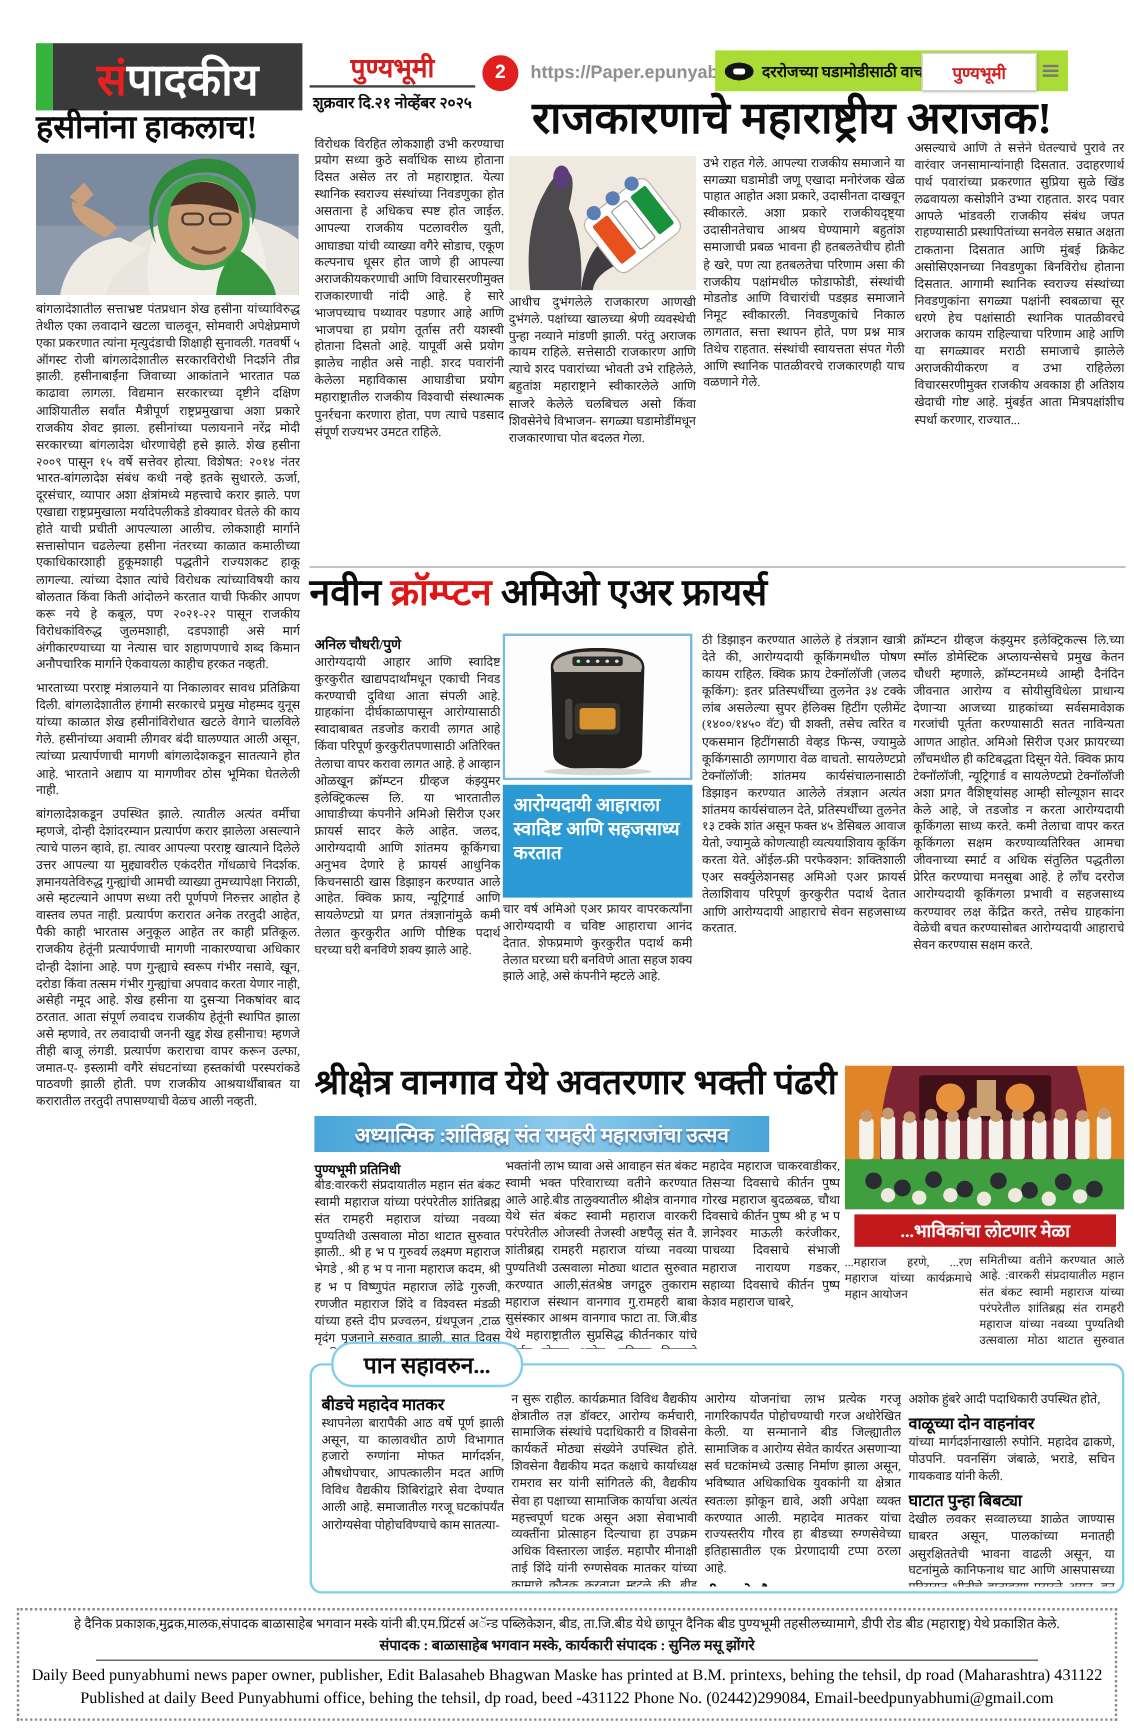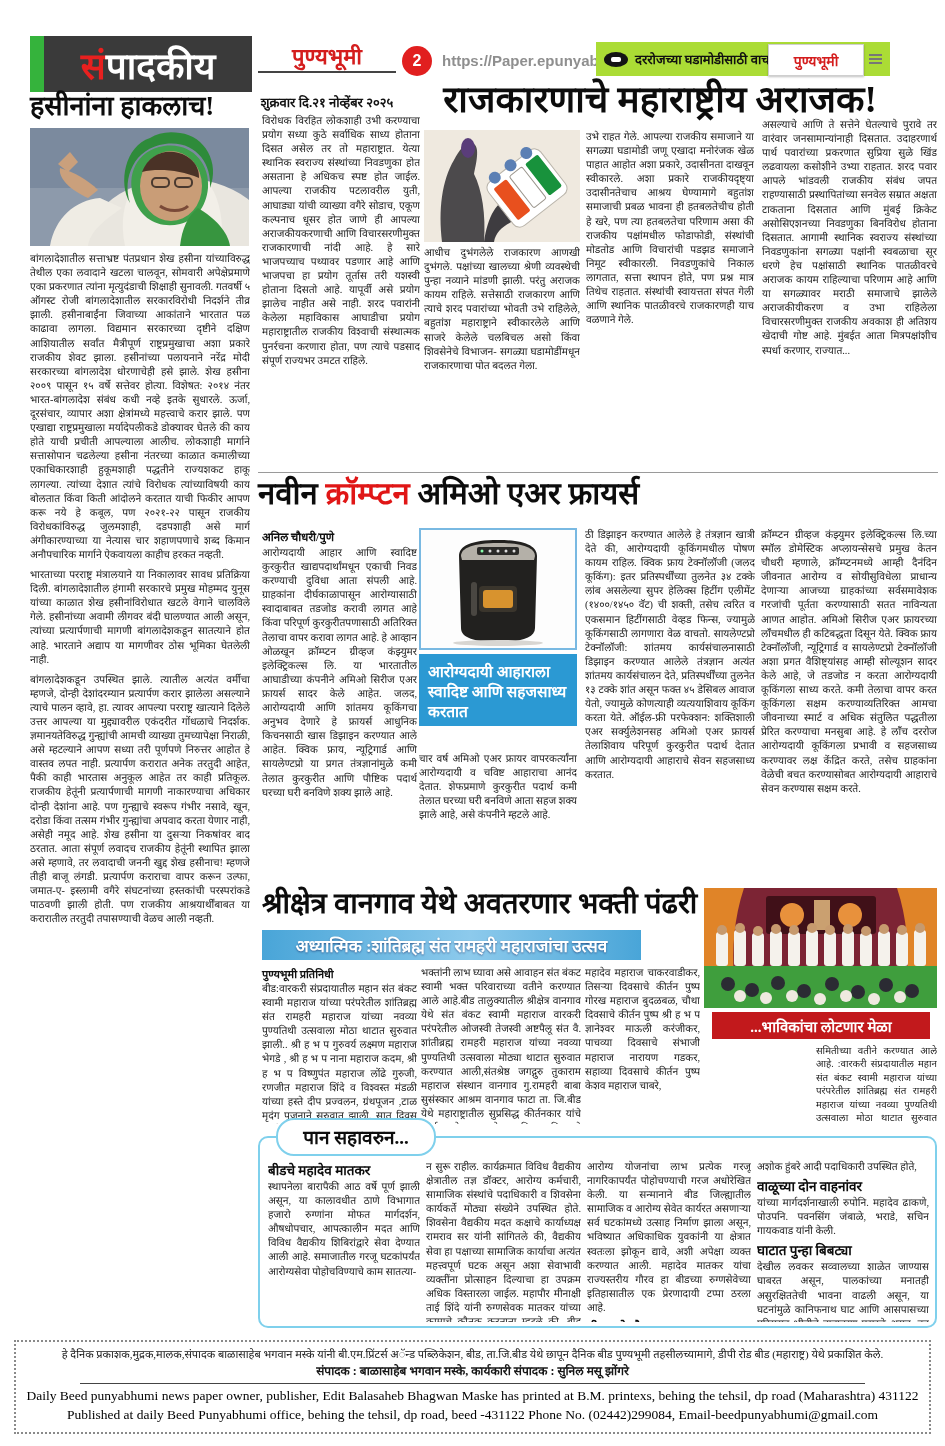--- a/index.html
+++ b/index.html
@@ -6,21 +6,21 @@
   #page{position:relative;width:945px;height:1446px;background:#ffffff;margin:0 auto;
         font-family:"Liberation Serif","DejaVu Serif",serif;overflow:hidden;}
   .abs{position:absolute;}
   
   .green-strip{background:#35b33c;}
   .section-box{background:#3a3a3a;color:#fff;display:flex;align-items:center;justify-content:center;
                font-weight:bold;font-size:37px;font-family:"Liberation Sans","DejaVu Sans",sans-serif;}
   .section-box .red{color:#e8201f;}
   .masthead{color:#d41d1d;font-weight:bold;font-size:22px;text-align:center;
             font-family:"Liberation Sans","DejaVu Sans",sans-serif;border-bottom:2px solid #444;padding-bottom:1px;}
-  .dateline{font-size:13px;color:#111;text-align:center;font-weight:bold;padding-top:20px;}
+  .dateline{font-size:13px;color:#111;text-align:center;font-weight:bold;padding-top:3px;}
   .page-circle{width:30px;height:30px;border-radius:50%;background:#e11f1f;color:#fff;display:flex;
                align-items:center;justify-content:center;font-weight:bold;font-size:16px;
                font-family:"Liberation Sans","DejaVu Sans",sans-serif;}
   .url{color:#8f8f8f;font-weight:bold;font-size:15px;font-family:"Liberation Sans","DejaVu Sans",sans-serif;}
   .ticker{background:#abdc35;display:flex;align-items:center;gap:7px;padding:0 8px;}
   .ticker-icon{width:24px;height:15px;background:#141414;border-radius:50%;position:relative;flex:0 0 auto;}
   .ticker-icon::after{content:"";position:absolute;left:7px;top:5px;width:10px;height:5px;background:#fff;border-radius:2px;}
   .ticker-text{font-size:13px;font-weight:bold;color:#101010;white-space:nowrap;}
   .mini-masthead{background:#fff;border:1px solid #cfcfcf;height:30px;display:flex;align-items:center;
                  justify-content:center;color:#d41d1d;font-weight:bold;font-size:14px;
@@ -150,21 +150,21 @@
         <circle cx="69" cy="21" r="1.5" fill="#ddd"></circle>
       <circle cx="77" cy="21" r="1.5" fill="#ddd"></circle> 
         <circle cx="85" cy="21" r="1.5" fill="#ddd"></circle>
       <circle cx="93" cy="21" r="1.5" fill="#ddd"></circle>
       <rect x="58" y="56" width="38" height="26" rx="4" fill="#3a352c"></rect>
       <rect x="62" y="60" width="30" height="18" rx="3" fill="#d8932e"></rect>
       <rect x="50" y="52" width="6" height="34" rx="3" fill="#4a4742"></rect>
       <ellipse cx="77" cy="113" rx="45" ry="3" fill="#d8d6d2"></ellipse>
     </svg>
   </div>
-  <div class="abs blue-box" style="left:419px;top:654px;width:158px;height:72px;">आरोग्यदायी आहाराला स्वादिष्ट आणि सहजसाध्य करतात</div>
+  <div class="abs blue-box" style="left:419px;top:654px;width:158px;height:94px;">आरोग्यदायी आहाराला स्वादिष्ट आणि सहजसाध्य करतात</div>
   <div class="abs col" style="left:419px;top:752px;width:158px;height:132px;">चार वर्ष अमिओ एअर फ्रायर वापरकर्त्यांना आरोग्यदायी व चविष्ट आहाराचा आनंद देतात. शेफप्रमाणे कुरकुरीत पदार्थ कमी तेलात घरच्या घरी बनविणे आता सहज शक्य झाले आहे, असे कंपनीने म्हटले आहे.</div>
 
   <div class="abs col" style="left:585px;top:528px;width:170px;height:356px;">ठी डिझाइन करण्यात आलेले हे तंत्रज्ञान खात्री देते की, आरोग्यदायी कूकिंगमधील पोषण कायम राहिल. क्विक फ्राय टेक्नॉलॉजी (जलद कूकिंग): इतर प्रतिस्पर्धींच्या तुलनेत ३४ टक्के लांब असलेल्या सुपर हेलिक्स हिटींग एलीमेंट (१४००/१४५० वॅट) ची शक्ती, तसेच त्वरित व एकसमान हिटींगसाठी वेव्हड फिन्स, ज्यामुळे कूकिंगसाठी लागणारा वेळ वाचतो. सायलेण्टप्रो टेक्नॉलॉजी: शांतमय कार्यसंचालनासाठी डिझाइन करण्यात आलेले तंत्रज्ञान अत्यंत शांतमय कार्यसंचालन देते, प्रतिस्पर्धींच्या तुलनेत १३ टक्के शांत असून फक्त ४५ डेसिबल आवाज येतो, ज्यामुळे कोणत्याही व्यत्ययाशिवाय कूकिंग करता येते. ऑईल-फ्री परफेक्शन: शक्तिशाली एअर सर्क्युलेशनसह अमिओ एअर फ्रायर्स तेलाशिवाय परिपूर्ण कुरकुरीत पदार्थ देतात आणि आरोग्यदायी आहाराचे सेवन सहजसाध्य करतात.</div>
   <div class="abs col" style="left:761px;top:528px;width:176px;height:356px;">क्रॉम्प्टन ग्रीव्हज कंझ्युमर इलेक्ट्रिकल्स लि.च्या स्मॉल डोमेस्टिक अप्लायन्सेसचे प्रमुख केतन चौधरी म्हणाले, क्रॉम्प्टनमध्ये आम्ही दैनंदिन जीवनात आरोग्य व सोयीसुविधेला प्राधान्य देणाऱ्या आजच्या ग्राहकांच्या सर्वसमावेशक गरजांची पूर्तता करण्यासाठी सतत नाविन्यता आणत आहोत. अमिओ सिरीज एअर फ्रायरच्या लाँचमधील ही कटिबद्धता दिसून येते. क्विक फ्राय टेक्नॉलॉजी, न्यूट्रिगार्ड व सायलेण्टप्रो टेक्नॉलॉजी अशा प्रगत वैशिष्ट्यांसह आम्ही सोल्यूशन सादर केले आहे, जे तडजोड न करता आरोग्यदायी कूकिंगला साध्य करते. कमी तेलाचा वापर करत कूकिंगला सक्षम करण्याव्यतिरिक्त आमचा जीवनाच्या स्मार्ट व अधिक संतुलित पद्धतीला प्रेरित करण्याचा मनसुबा आहे. हे लाँच दररोज आरोग्यदायी कूकिंगला प्रभावी व सहजसाध्य करण्यावर लक्ष केंद्रित करते, तसेच ग्राहकांना वेळेची बचत करण्यासोबत आरोग्यदायी आहाराचे सेवन करण्यास सक्षम करते.</div>
 
   <div class="abs headline" style="left:262px;top:888px;width:440px;font-size:29px;text-align:left;">श्रीक्षेत्र वानगाव येथे अवतरणार भक्ती पंढरी</div>
   <div class="abs blue-bar" style="left:262px;top:930px;width:379px;height:30px;">अध्यात्मिक :शांतिब्रह्म संत रामहरी महाराजांचा उत्सव</div>
   <div class="abs byline" style="left:262px;top:966px;font-size:11px;">पुण्यभूमी प्रतिनिधी</div>
 
   <div class="abs col" style="left:262px;top:982px;width:155px;height:142px;">बीड:वारकरी संप्रदायातील महान संत बंकट स्वामी महाराज यांच्या परंपरेतील शांतिब्रह्म संत रामहरी महाराज यांच्या नवव्या पुण्यतिथी उत्सवाला मोठा थाटात सुरुवात झाली.. श्री ह भ प गुरुवर्य लक्ष्मण महाराज भेगडे , श्री ह भ प नाना महाराज कदम, श्री ह भ प विष्णुपंत महाराज लोंढे गुरुजी, रणजीत महाराज शिंदे व विश्वस्त मंडळी यांच्या हस्ते दीप प्रज्वलन, ग्रंथपूजन ,टाळ मृदंग पूजनाने सुरुवात झाली. सात दिवस या ठिकाणी अखंड हरिनाम, किर्तन प्रवचन संगीत भजन आदी कार्यक्रमांची रेलचेल असणार आहे.. या कार्यक्रमाचा सर्व भाविक</div>
@@ -224,20 +224,21 @@
           <circle cx="62" cy="110" r="6"></circle>
           <circle cx="88" cy="108" r="6"></circle>
         <circle cx="116" cy="111" r="6"></circle>
           <circle cx="142" cy="108" r="6"></circle>
           <circle cx="170" cy="111" r="6"></circle>
           <circle cx="196" cy="109" r="6"></circle>
       </g>
     </svg>
   </div>
   <div class="abs red-box" style="left:712px;top:1012px;width:218px;height:27px;">...भाविकांचा लोटणार मेळा</div>
+  <div class="abs col" style="left:704px;top:1046px;width:106px;height:76px;font-size:9.8px;">...महाराज हरणे, ...रण महाराज यांच्या कार्यक्रमाचे महान आयोजन</div>
   <div class="abs col" style="left:816px;top:1044px;width:121px;height:80px;font-size:9.8px;">समितीच्या वतीने करण्यात आले आहे. :वारकरी संप्रदायातील महान संत बंकट स्वामी महाराज यांच्या परंपरेतील शांतिब्रह्म संत रामहरी महाराज यांच्या नवव्या पुण्यतिथी उत्सवाला मोठा थाटात सुरुवात झाली.</div>
 
   <div class="abs psix-box" style="left:258px;top:1136px;width:679px;height:192px;"></div>
   <div class="abs psix-pill" style="left:276px;top:1118px;width:156px;height:34px;">पान सहावरुन...</div>
 
   <div class="abs" style="left:268px;top:1158px;width:152px;height:164px;overflow:hidden;">
     <div class="subhead">बीडचे महादेव मातकर</div>
     <div class="col" style="position:static;">स्थापनेला बारापैकी आठ वर्षे पूर्ण झाली असून, या कालावधीत ठाणे विभागात हजारो रुग्णांना मोफत मार्गदर्शन, औषधोपचार, आपत्कालीन मदत आणि विविध वैद्यकीय शिबिरांद्वारे सेवा देण्यात आली आहे. समाजातील गरजू घटकांपर्यंत आरोग्यसेवा पोहोचविण्याचे काम सातत्या-</div>
   </div>
   <div class="abs col" style="left:426px;top:1160px;width:155px;height:162px;">न सुरू राहील. कार्यक्रमात विविध वैद्यकीय क्षेत्रातील तज्ञ डॉक्टर, आरोग्य कर्मचारी, सामाजिक संस्थांचे पदाधिकारी व शिवसेना कार्यकर्ते मोठ्या संख्येने उपस्थित होते. शिवसेना वैद्यकीय मदत कक्षाचे कार्याध्यक्ष रामराव सर यांनी सांगितले की, वैद्यकीय सेवा हा पक्षाच्या सामाजिक कार्याचा अत्यंत महत्त्वपूर्ण घटक असून अशा सेवाभावी व्यक्तींना प्रोत्साहन दिल्याचा हा उपक्रम अधिक विस्तारला जाईल. महापौर मीनाक्षी ताई शिंदे यांनी रुग्णसेवक मातकर यांच्या कामाचे कौतुक करताना म्हटले की, बीड जिल्ह्यातील आरोग्य व्यवस्थेतील कमतरता असूनही त्यांनी शेकडो रुग्णांना शासनाच्या विविध यंत्रणांशी जोडून दिले, हे अत्यंत प्रशंसनीय कार्य आहे. तर मंगेशजी चिवटे यांनी राज्य सरकारतर्फे राबविल्या जाणाऱ्या</div>

